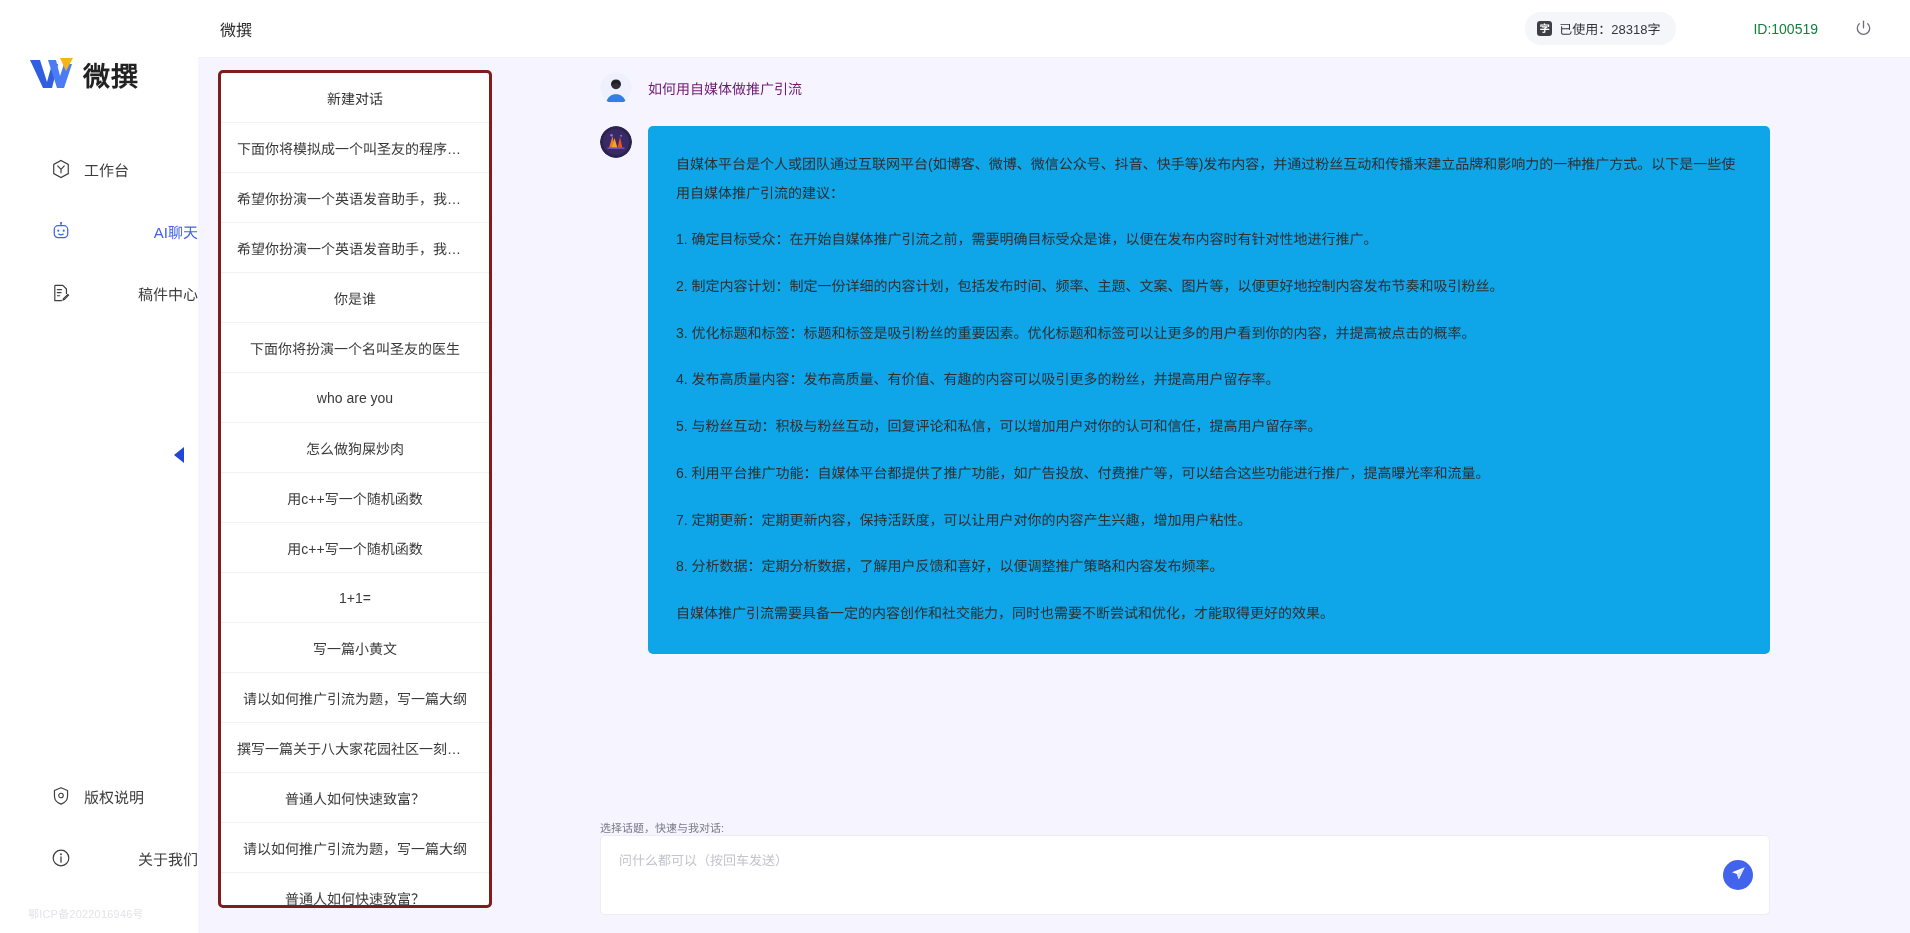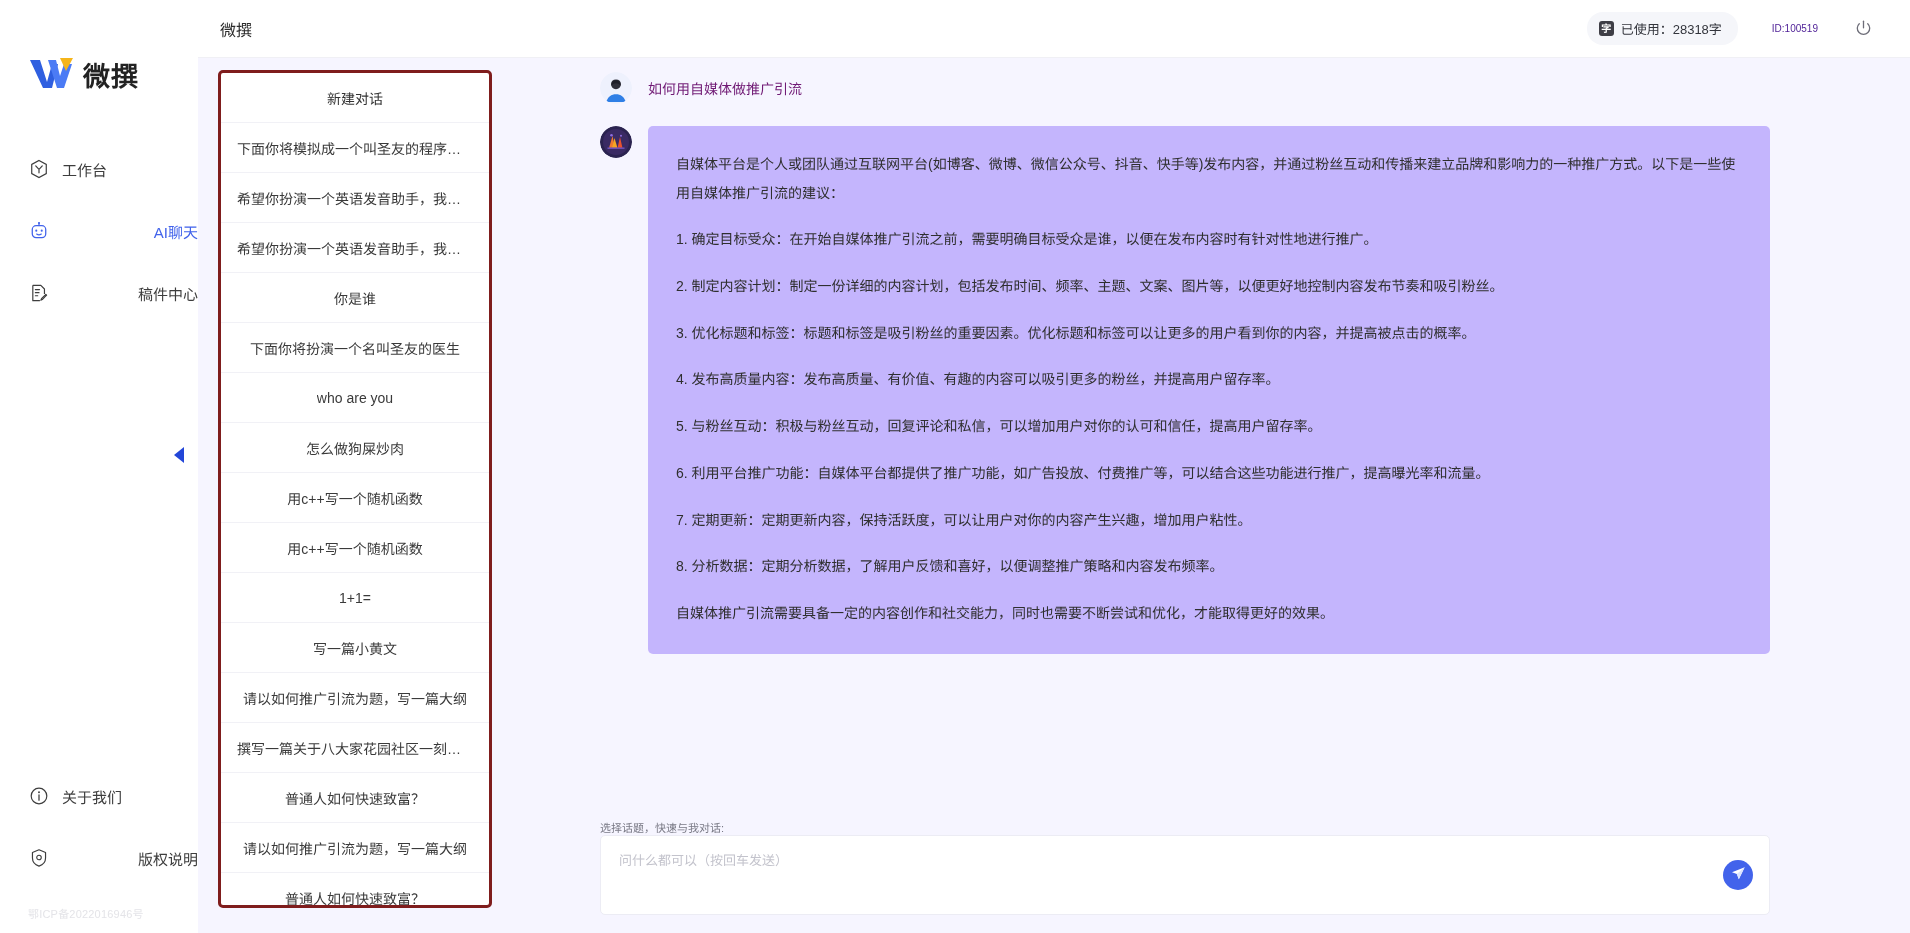--- a/index.html
+++ b/index.html
@@ -43,20 +43,21 @@
   .nav-items { margin-top: 38px; }
   .nav-item {
     display: flex;
     align-items: center;
     gap: 13px;
     height: 42px;
     padding-left: 28px;
     font-size: 15px;
     color: #3d3d3d;
     cursor: pointer;
+    margin-left: 22px;
   }
   .nav-item + .nav-item { margin-top: 20px; justify-content: space-between; }
   .nav-item.active { color: #4263eb; }
   .nav-icon { width: 21px; height: 21px; display:flex; align-items:center; justify-content:center; }
   .nav-icon svg { display:block; }
 
   .nav-bottom {
     position: absolute;
     left: 0; bottom: 0;
     width: 198px;
@@ -115,21 +116,21 @@
   .usage-badge {
     width: 15px; height: 15px;
     background: #3e3e46;
     border-radius: 3px;
     color: #fff;
     font-size: 10px;
     line-height: 15px;
     text-align: center;
     font-weight: 700;
   }
-  .user-id { font-size: 10px; color: #4c1d95; }
+  .user-id { font-size: 14px; color: #15803d; margin-left: 43px; }
   .power-btn {
     width: 22px; height: 22px;
     display: flex; align-items: center; justify-content: center;
     cursor: pointer;
   }
 
   
   .body-split {
     flex: 1 1 auto;
     display: flex;
@@ -213,21 +214,21 @@
     flex: 0 0 32px;
     overflow: hidden;
   }
   .avatar svg { display: block; }
   .user-text {
     font-size: 14px;
     color: #701a75;
     padding-top: 0px;
   }
   .ai-bubble {
-    background: #c4b5fd;
+    background: #0ea5e9;
     border-radius: 5px;
     padding: 24px 28px 26px 28px;
     font-size: 14px;
     line-height: 2.05;
     color: #2f2f2f;
     flex: 1 1 auto;
     min-width: 0;
   }
   .ai-bubble p { margin: 0 0 18px 0; }
   .ai-bubble p:last-child { margin-bottom: 0; }
@@ -333,36 +334,36 @@
         <span>稿件中心</span>
       </div>
 
     </nav>
 
     <div class="nav-bottom">
 
       <div class="nav-item">
         <span class="nav-icon">
           <svg viewBox="0 0 22 22" width="20" height="20" aria-hidden="true">
+            <path d="M11 2 L18.2 5 L18.2 11 C18.2 15.6 15 18.6 11 20 C7 18.6 3.8 15.6 3.8 11 L3.8 5 Z" fill="none" stroke="#3d3d3d" stroke-width="1.3" stroke-linejoin="round"></path>
+            <circle cx="11" cy="10.4" r="2.5" fill="none" stroke="#3d3d3d" stroke-width="1.2"></circle>
+          </svg>
+        </span>
+        <span>版权说明</span>
+      </div>
+
+      <div class="nav-item">
+        <span class="nav-icon">
+          <svg viewBox="0 0 22 22" width="20" height="20" aria-hidden="true">
             <circle cx="11" cy="11" r="8.6" fill="none" stroke="#3d3d3d" stroke-width="1.3"></circle>
             <circle cx="11" cy="6.8" r="1.05" fill="#3d3d3d"></circle>
             <path d="M11 9.8 L11 15.6" stroke="#3d3d3d" stroke-width="1.4" stroke-linecap="round"></path>
           </svg>
         </span>
         <span>关于我们</span>
-      </div>
-
-      <div class="nav-item">
-        <span class="nav-icon">
-          <svg viewBox="0 0 22 22" width="20" height="20" aria-hidden="true">
-            <path d="M11 2 L18.2 5 L18.2 11 C18.2 15.6 15 18.6 11 20 C7 18.6 3.8 15.6 3.8 11 L3.8 5 Z" fill="none" stroke="#3d3d3d" stroke-width="1.3" stroke-linejoin="round"></path>
-            <circle cx="11" cy="10.4" r="2.5" fill="none" stroke="#3d3d3d" stroke-width="1.2"></circle>
-          </svg>
-        </span>
-        <span>版权说明</span>
       </div>
 
       <div class="icp">鄂ICP备2022016946号</div>
     </div>
   </aside>
 
   <section class="main">
 
     <header class="topbar">
       <div class="topbar-title">微撰</div>

